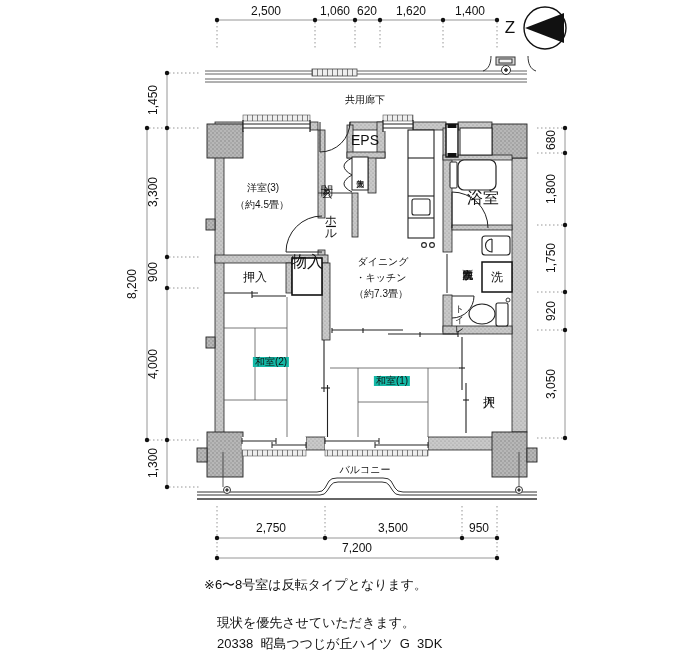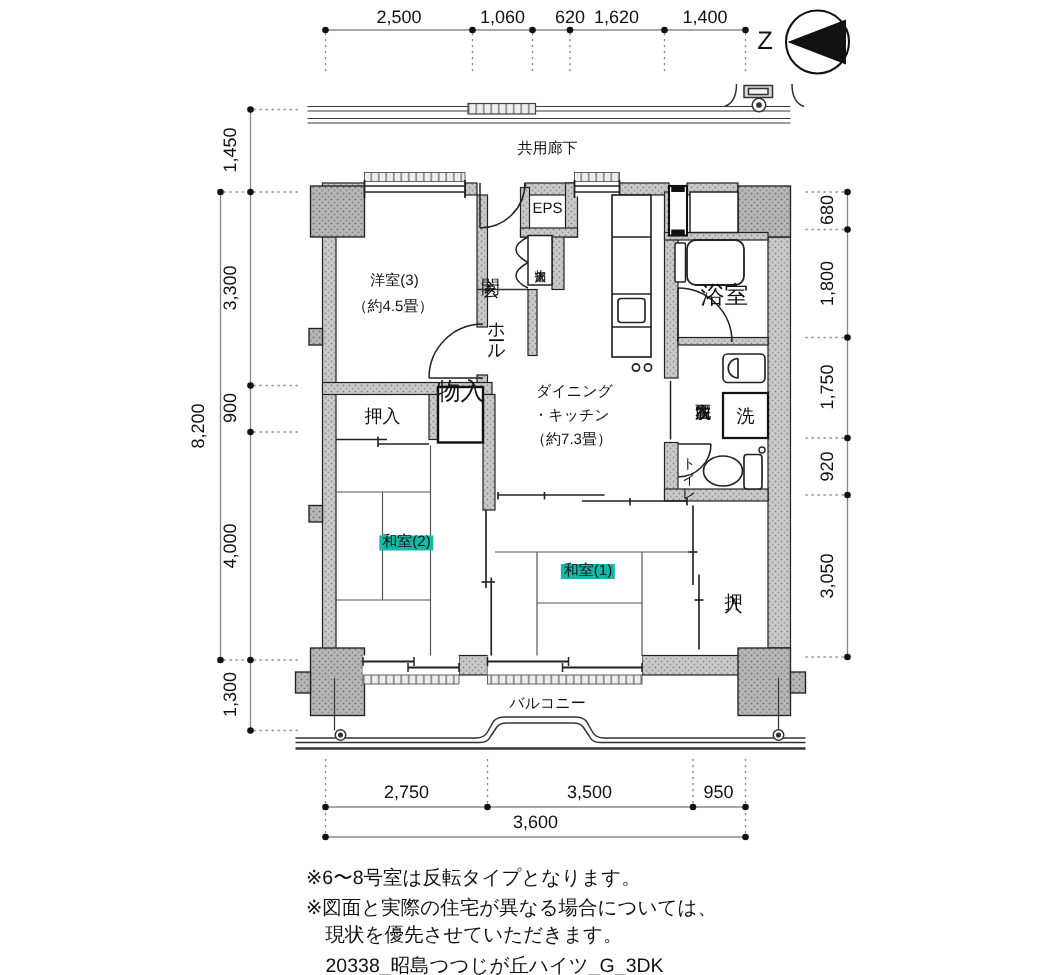--- a/index.html
+++ b/index.html
@@ -316,62 +316,61 @@
         <circle cx="325" cy="538" r="2.2"></circle>
         <circle cx="462" cy="538" r="2.2"></circle>
     <circle cx="497" cy="538" r="2.2"></circle>
     <circle cx="217" cy="558" r="2.2"></circle>
         <circle cx="497" cy="558" r="2.2"></circle>
   </g>
 </svg>
 
 <span class="lbl dim" style="left:266px;top:11px">2,500</span>
 <span class="lbl dim" style="left:335px;top:11px">1,060</span>
-<span class="lbl dim" style="left:380px;top:11px">620</span>
+<span class="lbl dim" style="left:367px;top:11px">620</span>
 <span class="lbl dim" style="left:411px;top:11px">1,620</span>
 <span class="lbl dim" style="left:470px;top:11px">1,400</span>
 <span class="lbl dim" style="left:510px;top:27px;font-size:17px">Z</span>
 
 <span class="lbl dim rot" style="left:153px;top:100px">1,450</span>
 <span class="lbl dim rot" style="left:153px;top:192px">3,300</span>
 <span class="lbl dim rot" style="left:153px;top:272px">900</span>
 <span class="lbl dim rot" style="left:153px;top:364px">4,000</span>
 <span class="lbl dim rot" style="left:153px;top:463px">1,300</span>
 <span class="lbl dim rot" style="left:132px;top:284px">8,200</span>
 
 <span class="lbl dim rot" style="left:551px;top:140px">680</span>
 <span class="lbl dim rot" style="left:551px;top:189px">1,800</span>
 <span class="lbl dim rot" style="left:551px;top:258px">1,750</span>
 <span class="lbl dim rot" style="left:551px;top:311px">920</span>
 <span class="lbl dim rot" style="left:551px;top:384px">3,050</span>
 
 <span class="lbl dim" style="left:271px;top:528px">2,750</span>
 <span class="lbl dim" style="left:393px;top:528px">3,500</span>
 <span class="lbl dim" style="left:479px;top:528px">950</span>
-<span class="lbl dim" style="left:357px;top:548px">3,600</span>
+<span class="lbl dim" style="left:357px;top:548px">7,200</span>
 
 <span class="lbl room" style="left:365px;top:100px">共用廊下</span>
 <span class="lbl room" style="left:263px;top:188px">洋室(3)</span>
 <span class="lbl room" style="left:262px;top:205px">（約4.5畳）</span>
 <span class="lbl vert" style="left:327px;top:176px;font-size:12px">玄関</span>
 <span class="lbl vert" style="left:360px;top:174px;font-size:7.5px">上部物入</span>
-<span class="lbl" style="left:365px;top:140px;font-size:10px">EPS</span>
+<span class="lbl" style="left:365px;top:140px;font-size:14px">EPS</span>
 <span class="lbl vert" style="left:331px;top:220px;font-size:12px">ホール</span>
 <span class="lbl room" style="left:383px;top:262px">ダイニング</span>
 <span class="lbl room" style="left:381px;top:278px">・キッチン</span>
 <span class="lbl room" style="left:381px;top:294px">（約7.3畳）</span>
 <span class="lbl" style="left:483px;top:198px;font-size:16px">浴室</span>
 <span class="lbl vert" style="left:468px;top:261px;font-size:10.5px">洗面脱衣室</span>
 <span class="lbl" style="left:497px;top:277px;font-size:12px">洗</span>
 <span class="lbl vert" style="left:459px;top:314px;font-size:9px">トイレ</span>
 <span class="lbl" style="left:255px;top:277px;font-size:12px">押入</span>
 <span class="lbl" style="left:307px;top:262px;font-size:16px">物入</span>
 <span class="lbl room bg" style="left:271px;top:362px">和室(2)</span>
 <span class="lbl room bg" style="left:392px;top:381px">和室(1)</span>
 <span class="lbl vert" style="left:489px;top:386px;font-size:12px">押入</span>
 <span class="lbl room" style="left:365px;top:470px">バルコニー</span>
 
 <span class="note" style="left:204px;top:578px">※6〜8号室は反転タイプとなります。</span>
-<span class="note" style="left:204px;top:598px">※図面と実際の住宅が異なる場合については、</span>
 <span class="note" style="left:217px;top:616px">現状を優先させていただきます。</span>
 <span class="note" style="left:217px;top:637px">20338_昭島つつじが丘ハイツ_G_3DK</span>
 
 </div>
 
 </body></html>

